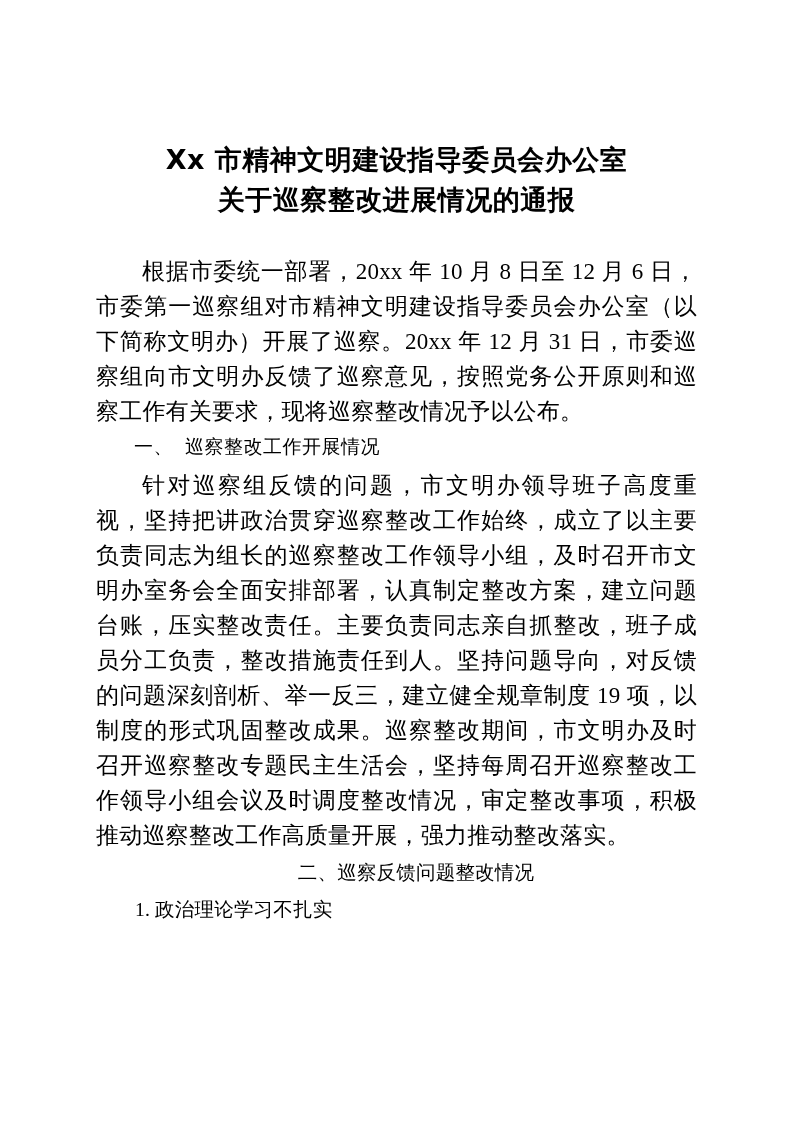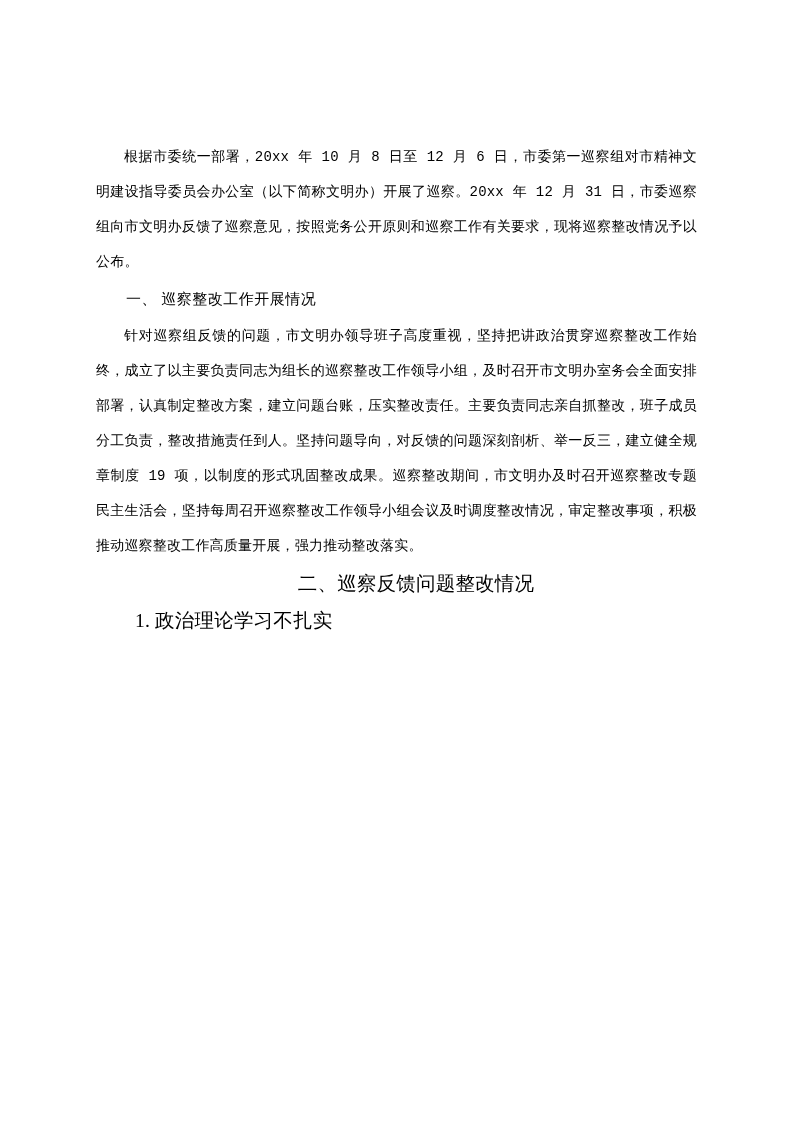--- a/index.html
+++ b/index.html
@@ -28,50 +28,53 @@
     font-size: 27px;
     line-height: 40px;
     letter-spacing: 0.5px;
     margin: 0 0 34px 0;
   }
   .doc-title .line {
     display: block;
   }
   p.body-par {
     margin: 0 0 2px 0;
-    font-size: 14px;
+    font-size: 23px;
     line-height: 35px;
     text-align: justify;
     text-justify: inter-ideograph;
     text-indent: 2em;
     letter-spacing: 0.2px;
-    font-family: Liberation Mono, monospace;
   }
   p.heading-par {
     margin: 0 0 2px 0;
     font-size: 19.5px;
     line-height: 35px;
     text-indent: 2em;
     letter-spacing: 0.2px;
   }
   p.heading-par.bold {
     font-weight: normal;
     text-align: center;
   }
   p.heading-mono {
-    font-family: Liberation Serif, serif;
-    font-size: 15px;
+    font-family: Liberation Mono, monospace;
+    font-size: 19px;
     letter-spacing: 0.5px;
   }
 </style>
 </head>
 <body>
 
 <div class="page">
 
+  <div class="doc-title">
+    <span class="line">Xx 市精神文明建设指导委员会办公室</span>
+    <span class="line">关于巡察整改进展情况的通报</span>
+  </div>
 
   <p class="body-par">根据市委统一部署，20xx 年 10 月 8 日至 12 月 6 日，市委第一巡察组对市精神文明建设指导委员会办公室（以下简称文明办）开展了巡察。20xx 年 12 月 31 日，市委巡察组向市文明办反馈了巡察意见，按照党务公开原则和巡察工作有关要求，现将巡察整改情况予以公布。</p>
 
   <p class="heading-par heading-mono">一、 巡察整改工作开展情况</p>
 
   <p class="body-par">针对巡察组反馈的问题，市文明办领导班子高度重视，坚持把讲政治贯穿巡察整改工作始终，成立了以主要负责同志为组长的巡察整改工作领导小组，及时召开市文明办室务会全面安排部署，认真制定整改方案，建立问题台账，压实整改责任。主要负责同志亲自抓整改，班子成员分工负责，整改措施责任到人。坚持问题导向，对反馈的问题深刻剖析、举一反三，建立健全规章制度 19 项，以制度的形式巩固整改成果。巡察整改期间，市文明办及时召开巡察整改专题民主生活会，坚持每周召开巡察整改工作领导小组会议及时调度整改情况，审定整改事项，积极推动巡察整改工作高质量开展，强力推动整改落实。</p>
 
   <p class="heading-par bold">二、巡察反馈问题整改情况</p>
 
 

